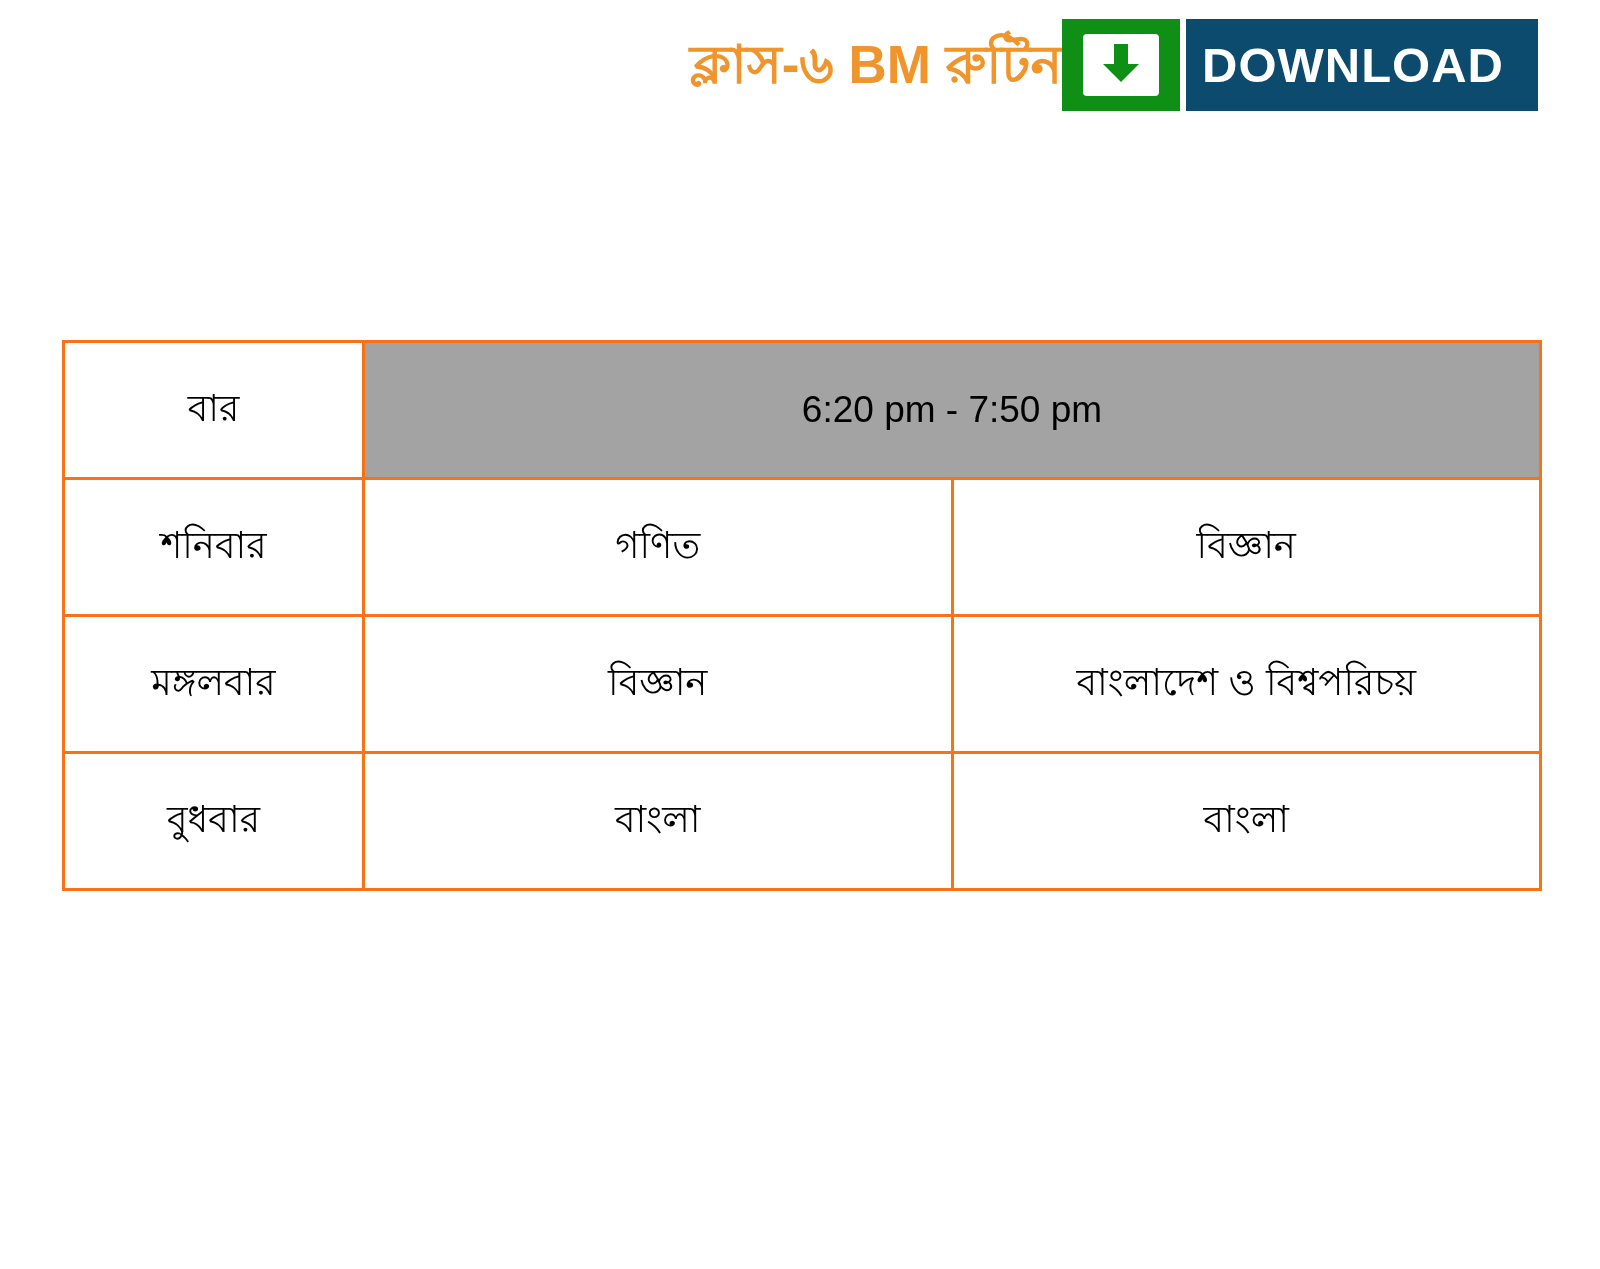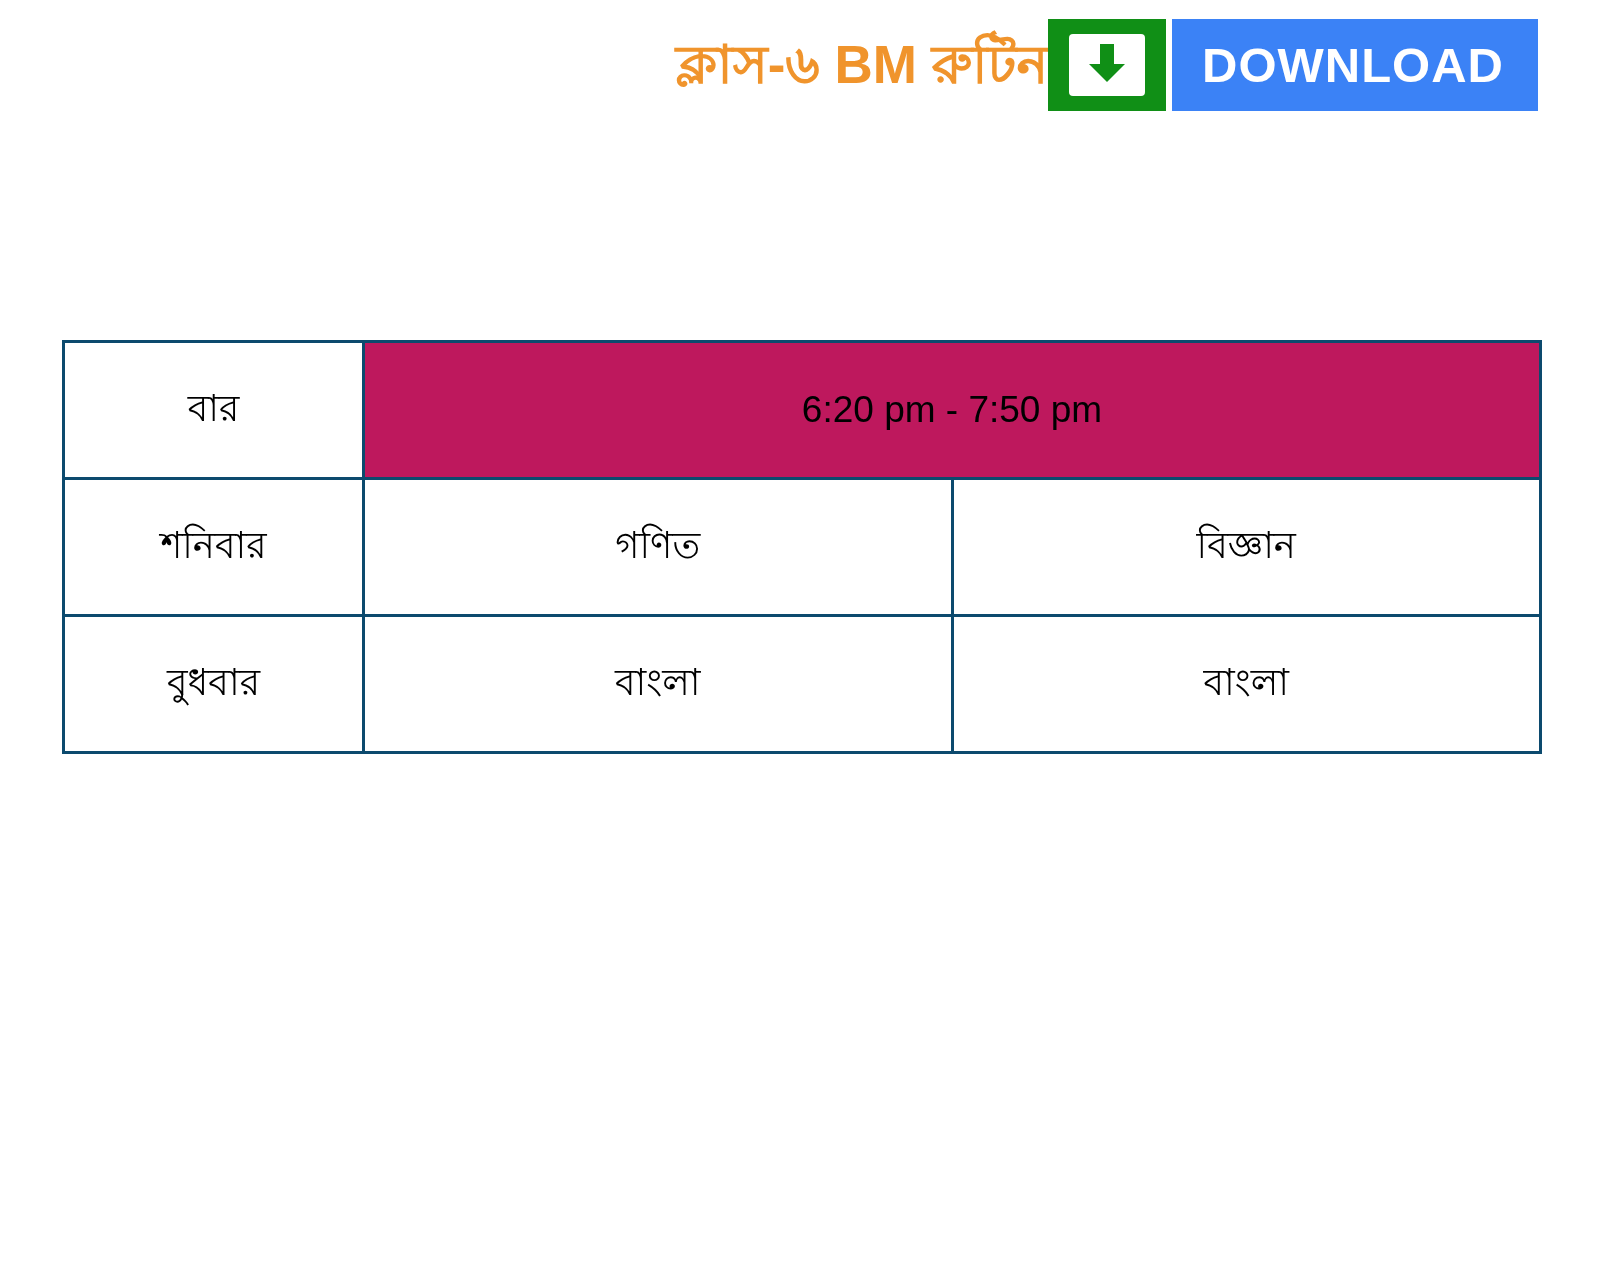--- a/index.html
+++ b/index.html
@@ -60,63 +60,63 @@
     width: 76px;
     height: 62px;
     background: #ffffff;
     border-radius: 4px;
     display: flex;
     align-items: center;
     justify-content: center;
     position: relative;
   }
   .dl-btn {
-    background: #3b82f6;
+    background: #0c4a6e;
     color: #ffffff;
     font-size: 49px;
     font-weight: bold;
     letter-spacing: 1px;
     display: flex;
     align-items: center;
-    padding: 0 34px 0 30px;
+    padding: 0 34px 0 16px;
     margin-left: 6px;
     box-sizing: border-box;
     height: 92px;
     cursor: pointer;
   }
 
   
   .routine-table {
     position: absolute;
     left: 62px;
     top: 340px;
     width: 1480px;
     border-collapse: collapse;
     table-layout: fixed;
   }
   .routine-table td, .routine-table th {
-    border: 3px solid #0c4a6e;
+    border: 3px solid #f97316;
     text-align: center;
     vertical-align: middle;
     font-size: 37px;
     color: #000000;
     font-weight: normal;
     padding: 0;
     height: 137px;
     box-sizing: border-box;
   }
   .col-day { width: 300px; }
   .col-slot { width: 590px; }
 
   .head-day {
     background: #ffffff;
     font-size: 38px;
   }
   .head-time {
-    background: #be185d;
+    background: #a3a3a3;
     color: #ffffff;
     font-size: 39px;
     font-weight: normal;
     font-family: "Liberation Sans", sans-serif;
   }
   .cell-day {
     font-size: 38px;
     font-family: Liberation Mono, monospace;
   }
   .cell-sub {
@@ -156,20 +156,25 @@
       </tr>
 
       <tr>
         <td class="col-day cell-day">শনিবার</td>
         <td class="col-slot cell-sub">গণিত</td>
         <td class="cell-sub">বিজ্ঞান</td>
       </tr>
 
 
 
+      <tr>
+        <td class="col-day cell-day">মঙ্গলবার</td>
+        <td class="col-slot cell-sub">বিজ্ঞান</td>
+        <td class="cell-sub">বাংলাদেশ ও বিশ্বপরিচয়</td>
+      </tr>
 
       <tr>
         <td class="col-day cell-day">বুধবার</td>
         <td class="col-slot cell-sub">বাংলা</td>
         <td class="cell-sub">বাংলা</td>
       </tr>
     </tbody>
   </table>
 
 </div>

